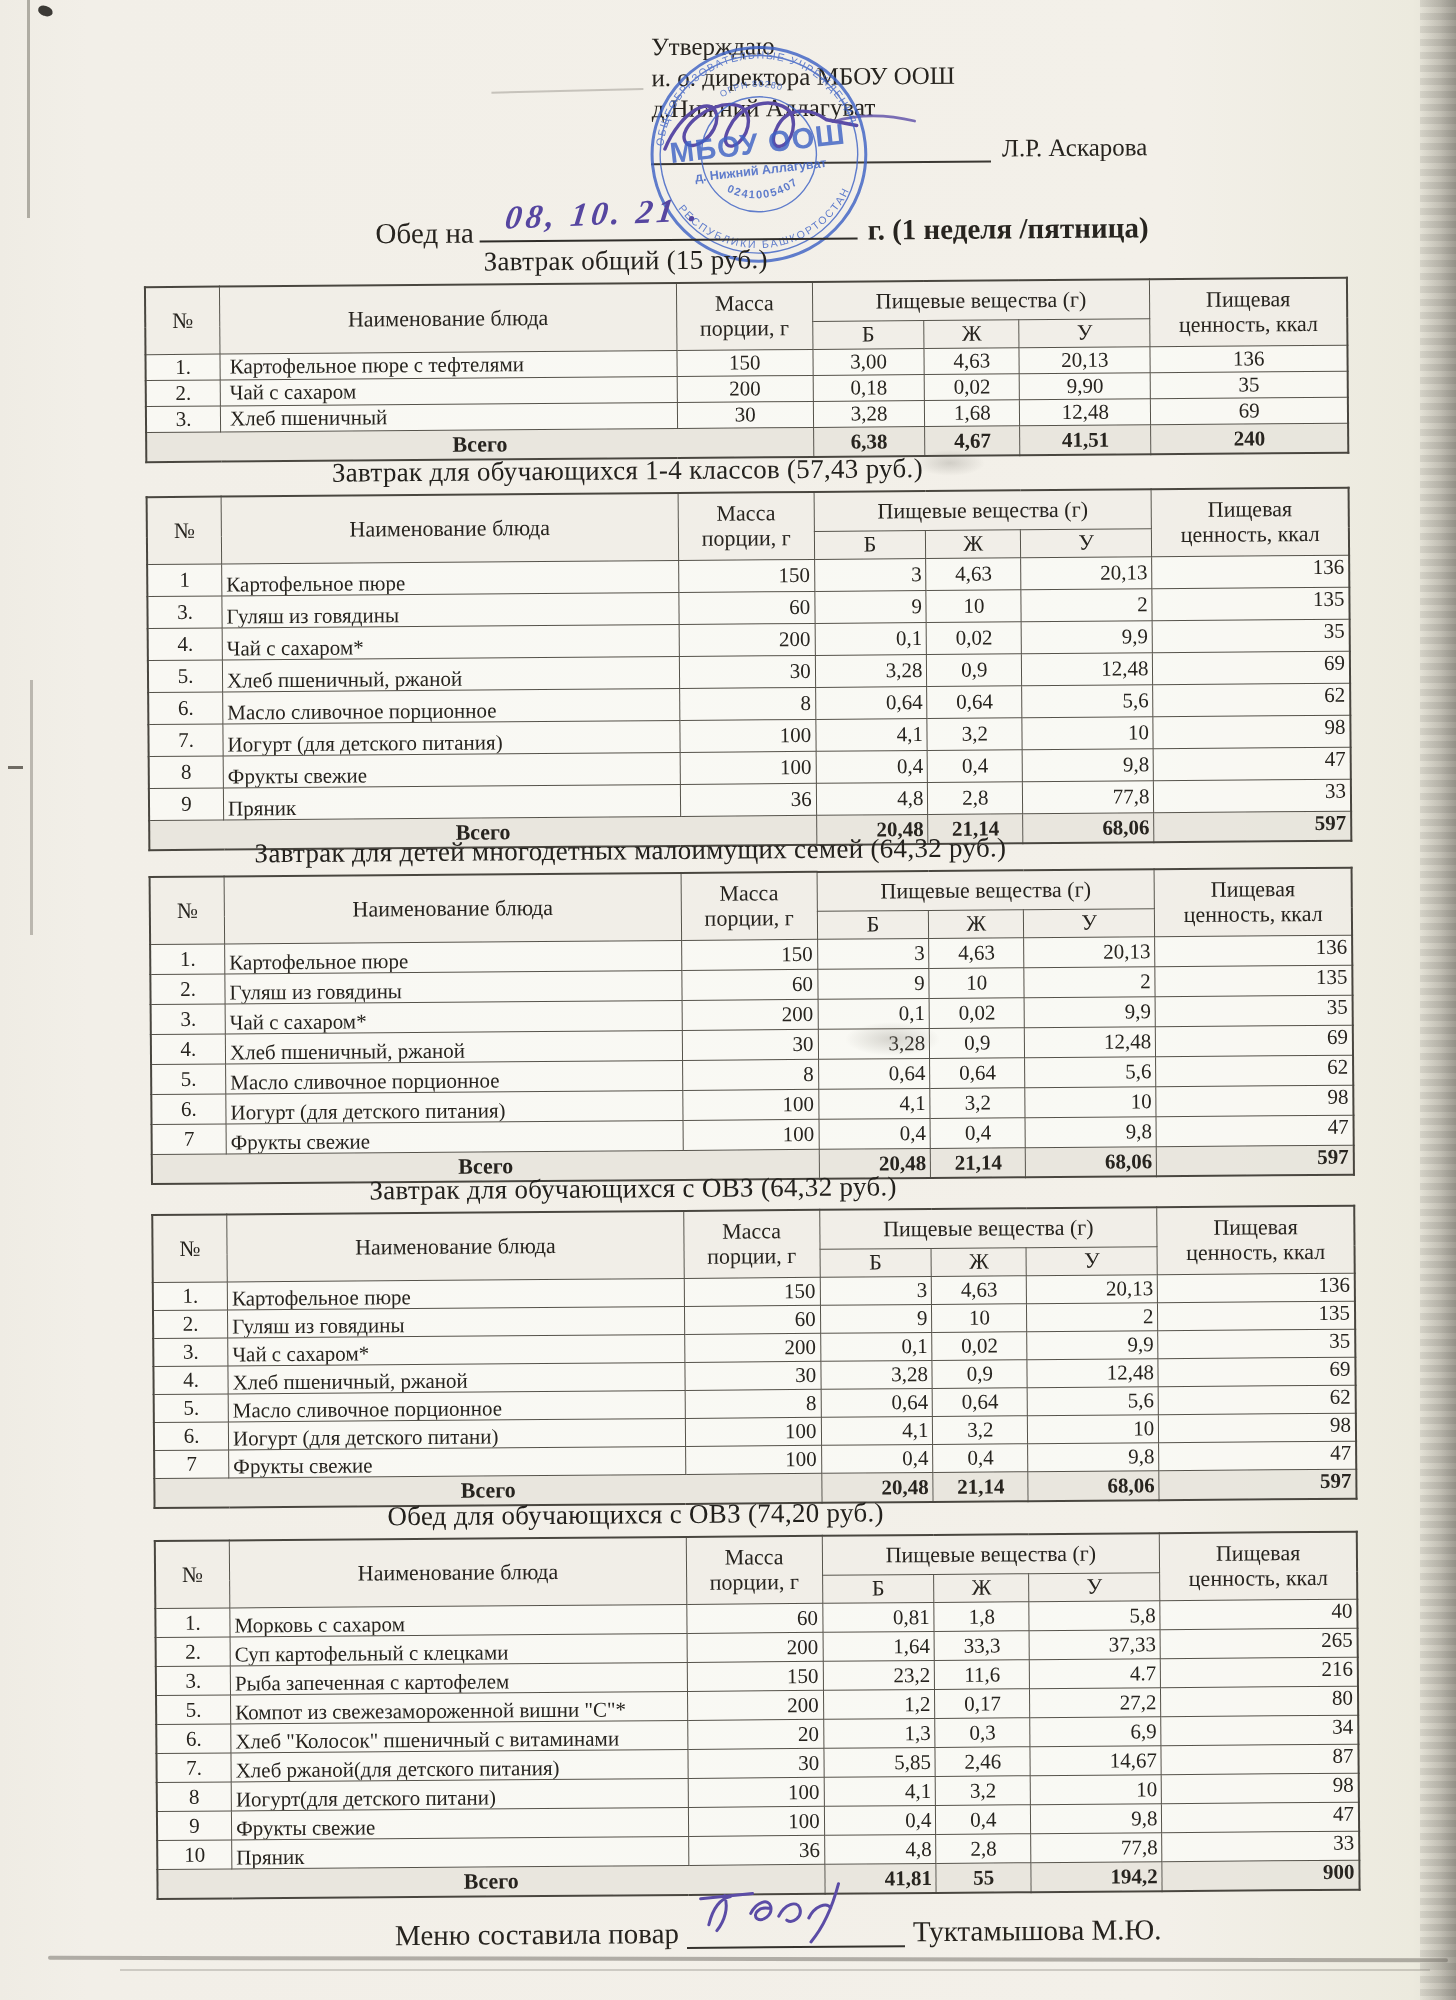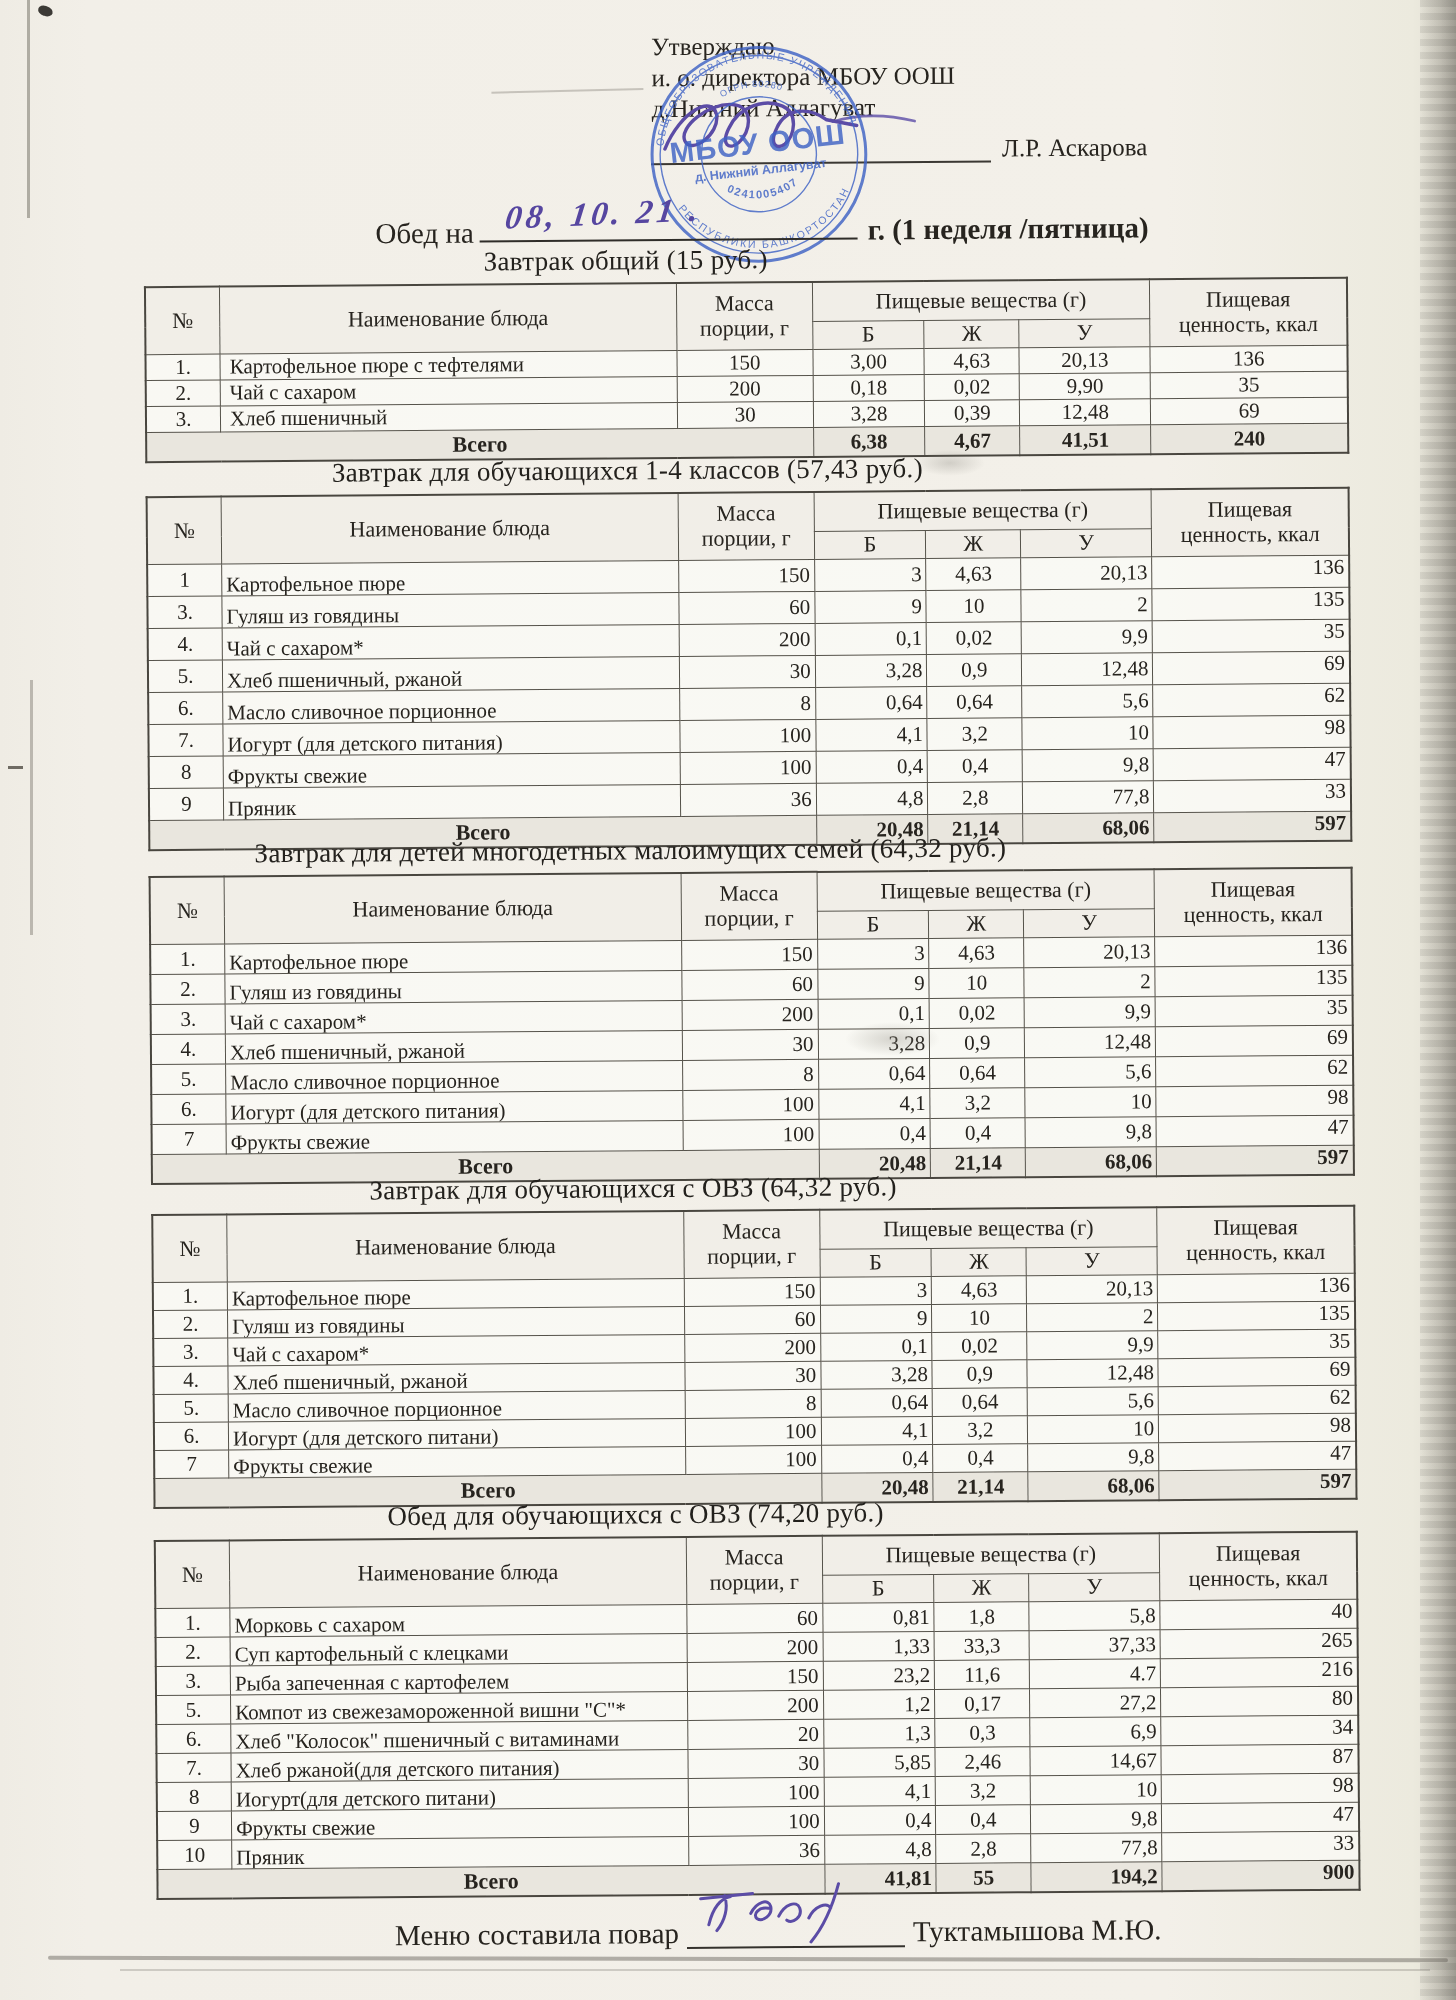--- a/index.html
+++ b/index.html
@@ -181,21 +181,21 @@
                 <td class="c-b">0,18</td>
                 <td class="c-zh">0,02</td>
                 <td class="c-u">9,90</td>
                 <td class="c-kcal">35</td>
               </tr>
               <tr>
                 <td class="c-num">3.</td>
                 <td class="c-dish">Хлеб пшеничный</td>
                 <td class="c-mass">30</td>
                 <td class="c-b">3,28</td>
-                <td class="c-zh">0,39</td>
+                <td class="c-zh">1,68</td>
                 <td class="c-u">12,48</td>
                 <td class="c-kcal">69</td>
               </tr>
               <tr class="total-row">
                 <td class="total-label" colspan="3">Всего</td>
                 <td class="c-b">6,38</td>
                 <td class="c-zh">4,67</td>
                 <td class="c-u">41,51</td>
                 <td class="c-kcal">240</td>
               </tr>
@@ -544,21 +544,21 @@
                 <td class="c-mass">60</td>
                 <td class="c-b">0,81</td>
                 <td class="c-zh">1,8</td>
                 <td class="c-u">5,8</td>
                 <td class="c-kcal">40</td>
               </tr>
               <tr>
                 <td class="c-num">2.</td>
                 <td class="c-dish">Суп  картофельный с клецками</td>
                 <td class="c-mass">200</td>
-                <td class="c-b">1,33</td>
+                <td class="c-b">1,64</td>
                 <td class="c-zh">33,3</td>
                 <td class="c-u">37,33</td>
                 <td class="c-kcal">265</td>
               </tr>
               <tr>
                 <td class="c-num">3.</td>
                 <td class="c-dish">Рыба запеченная с картофелем</td>
                 <td class="c-mass">150</td>
                 <td class="c-b">23,2</td>
                 <td class="c-zh">11,6</td>

